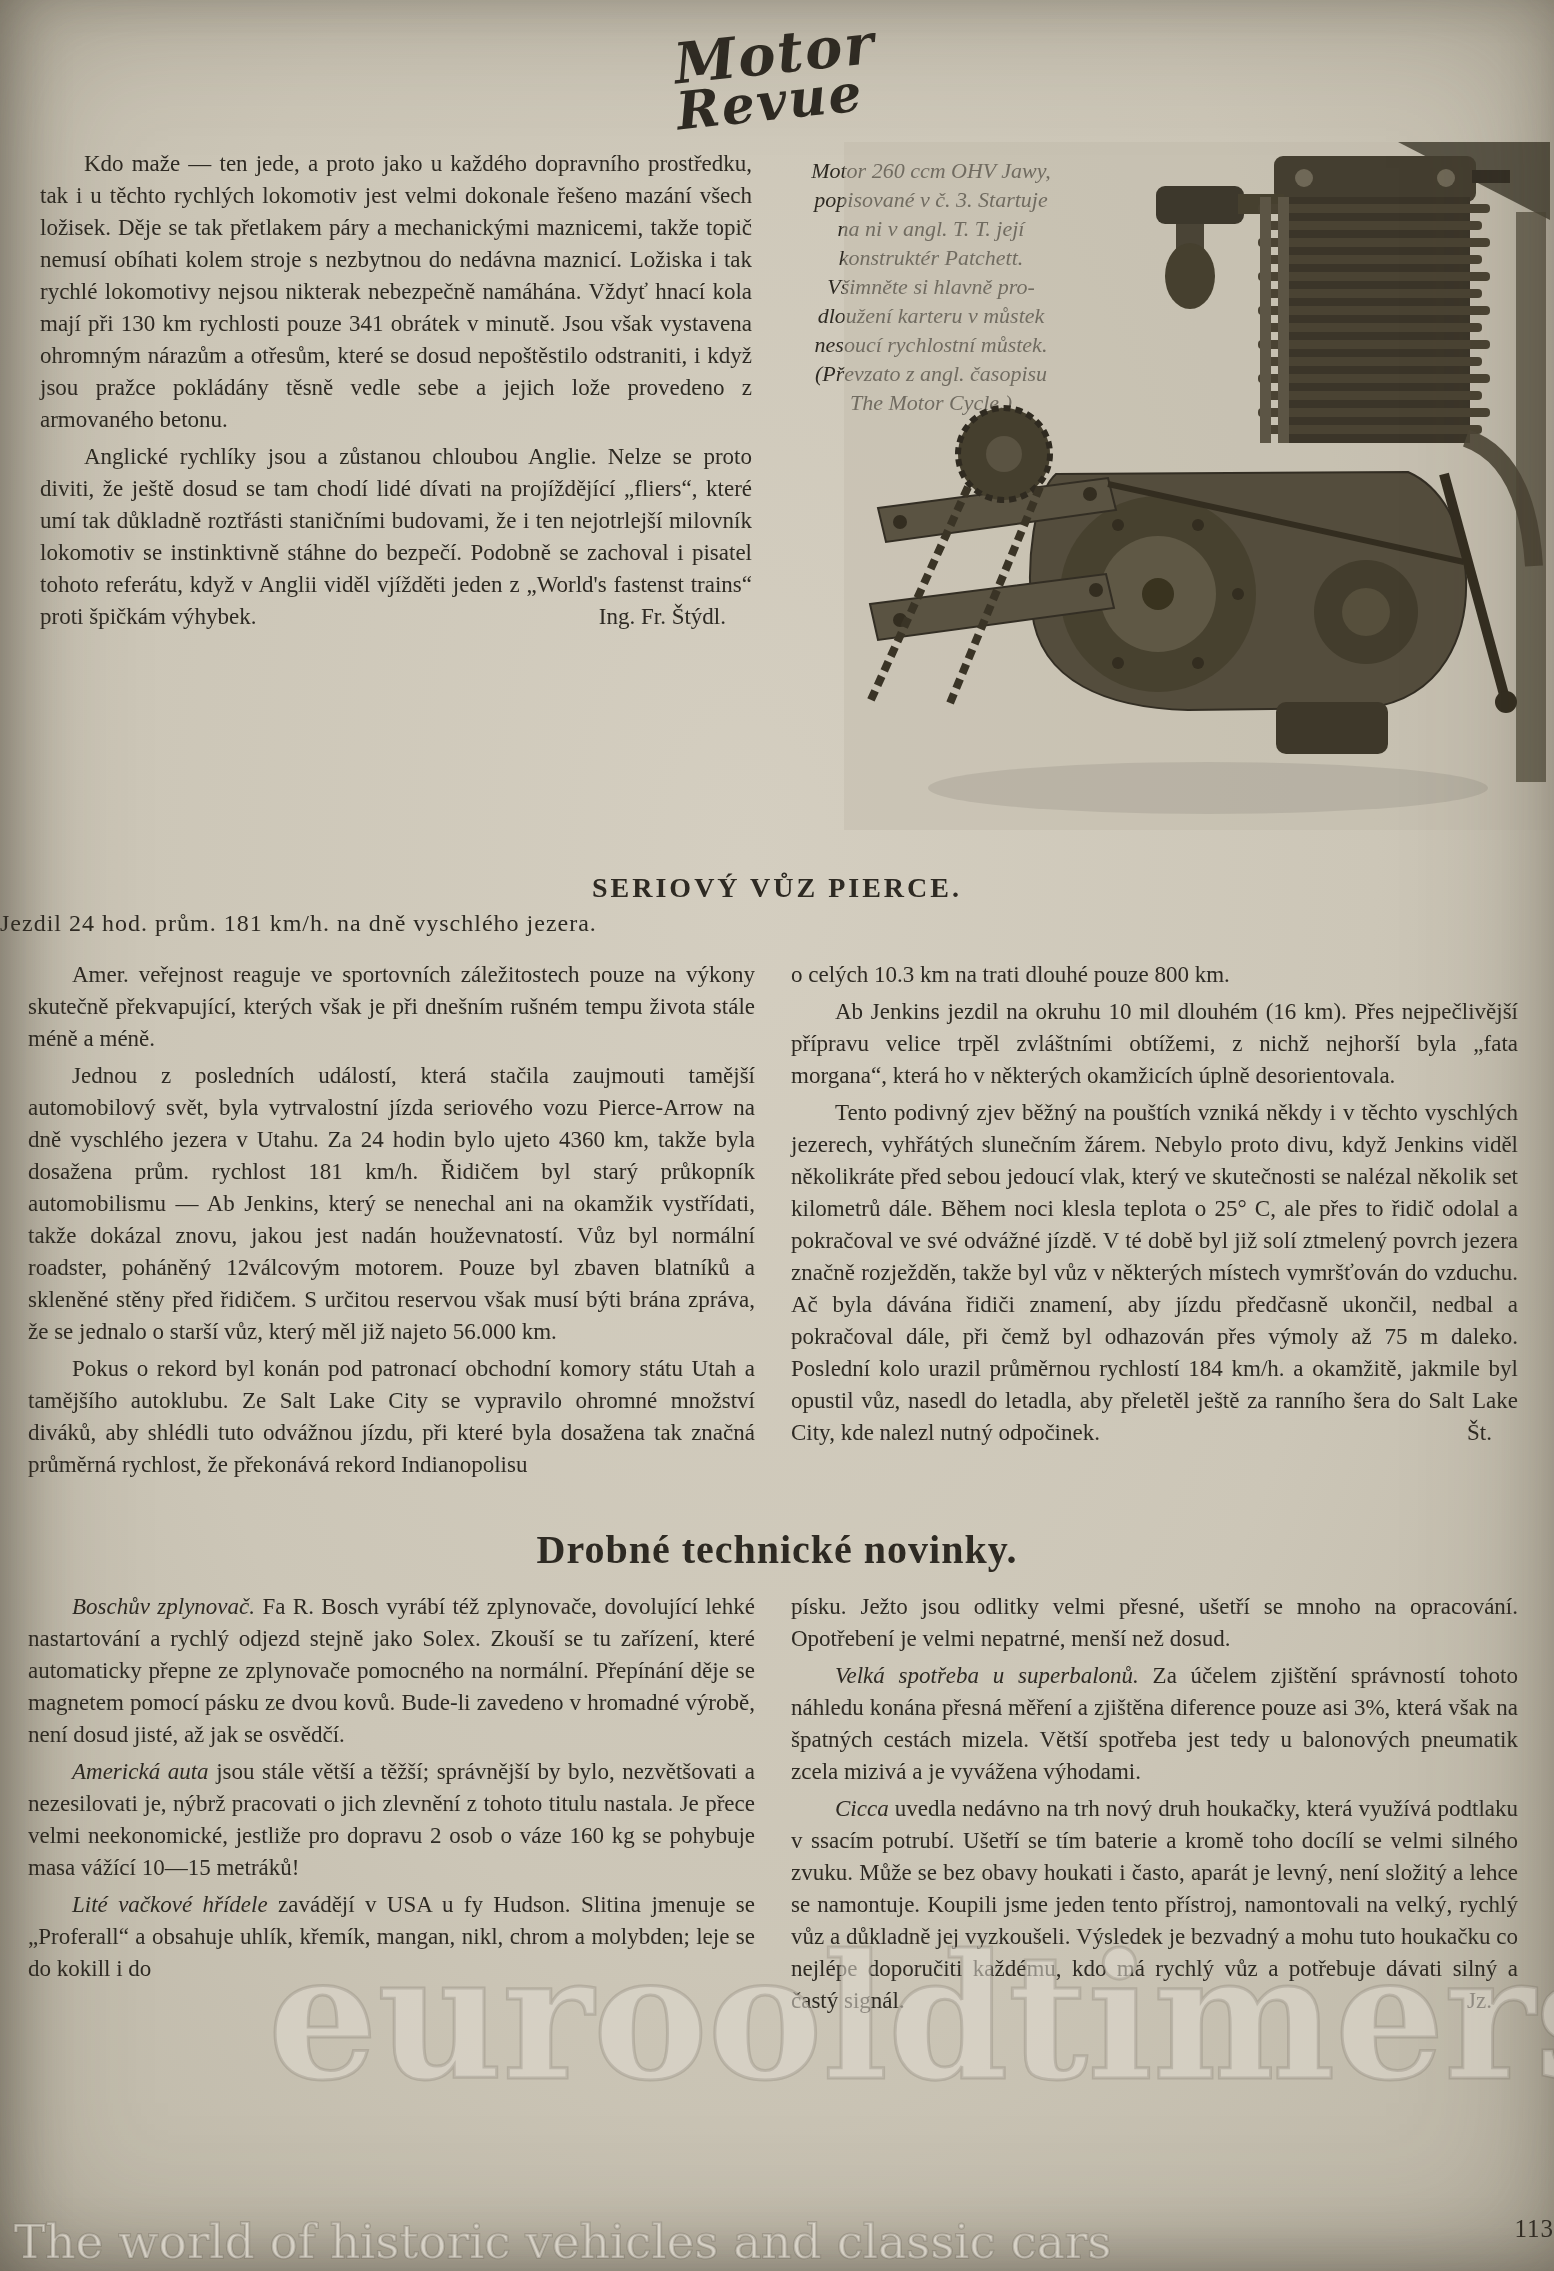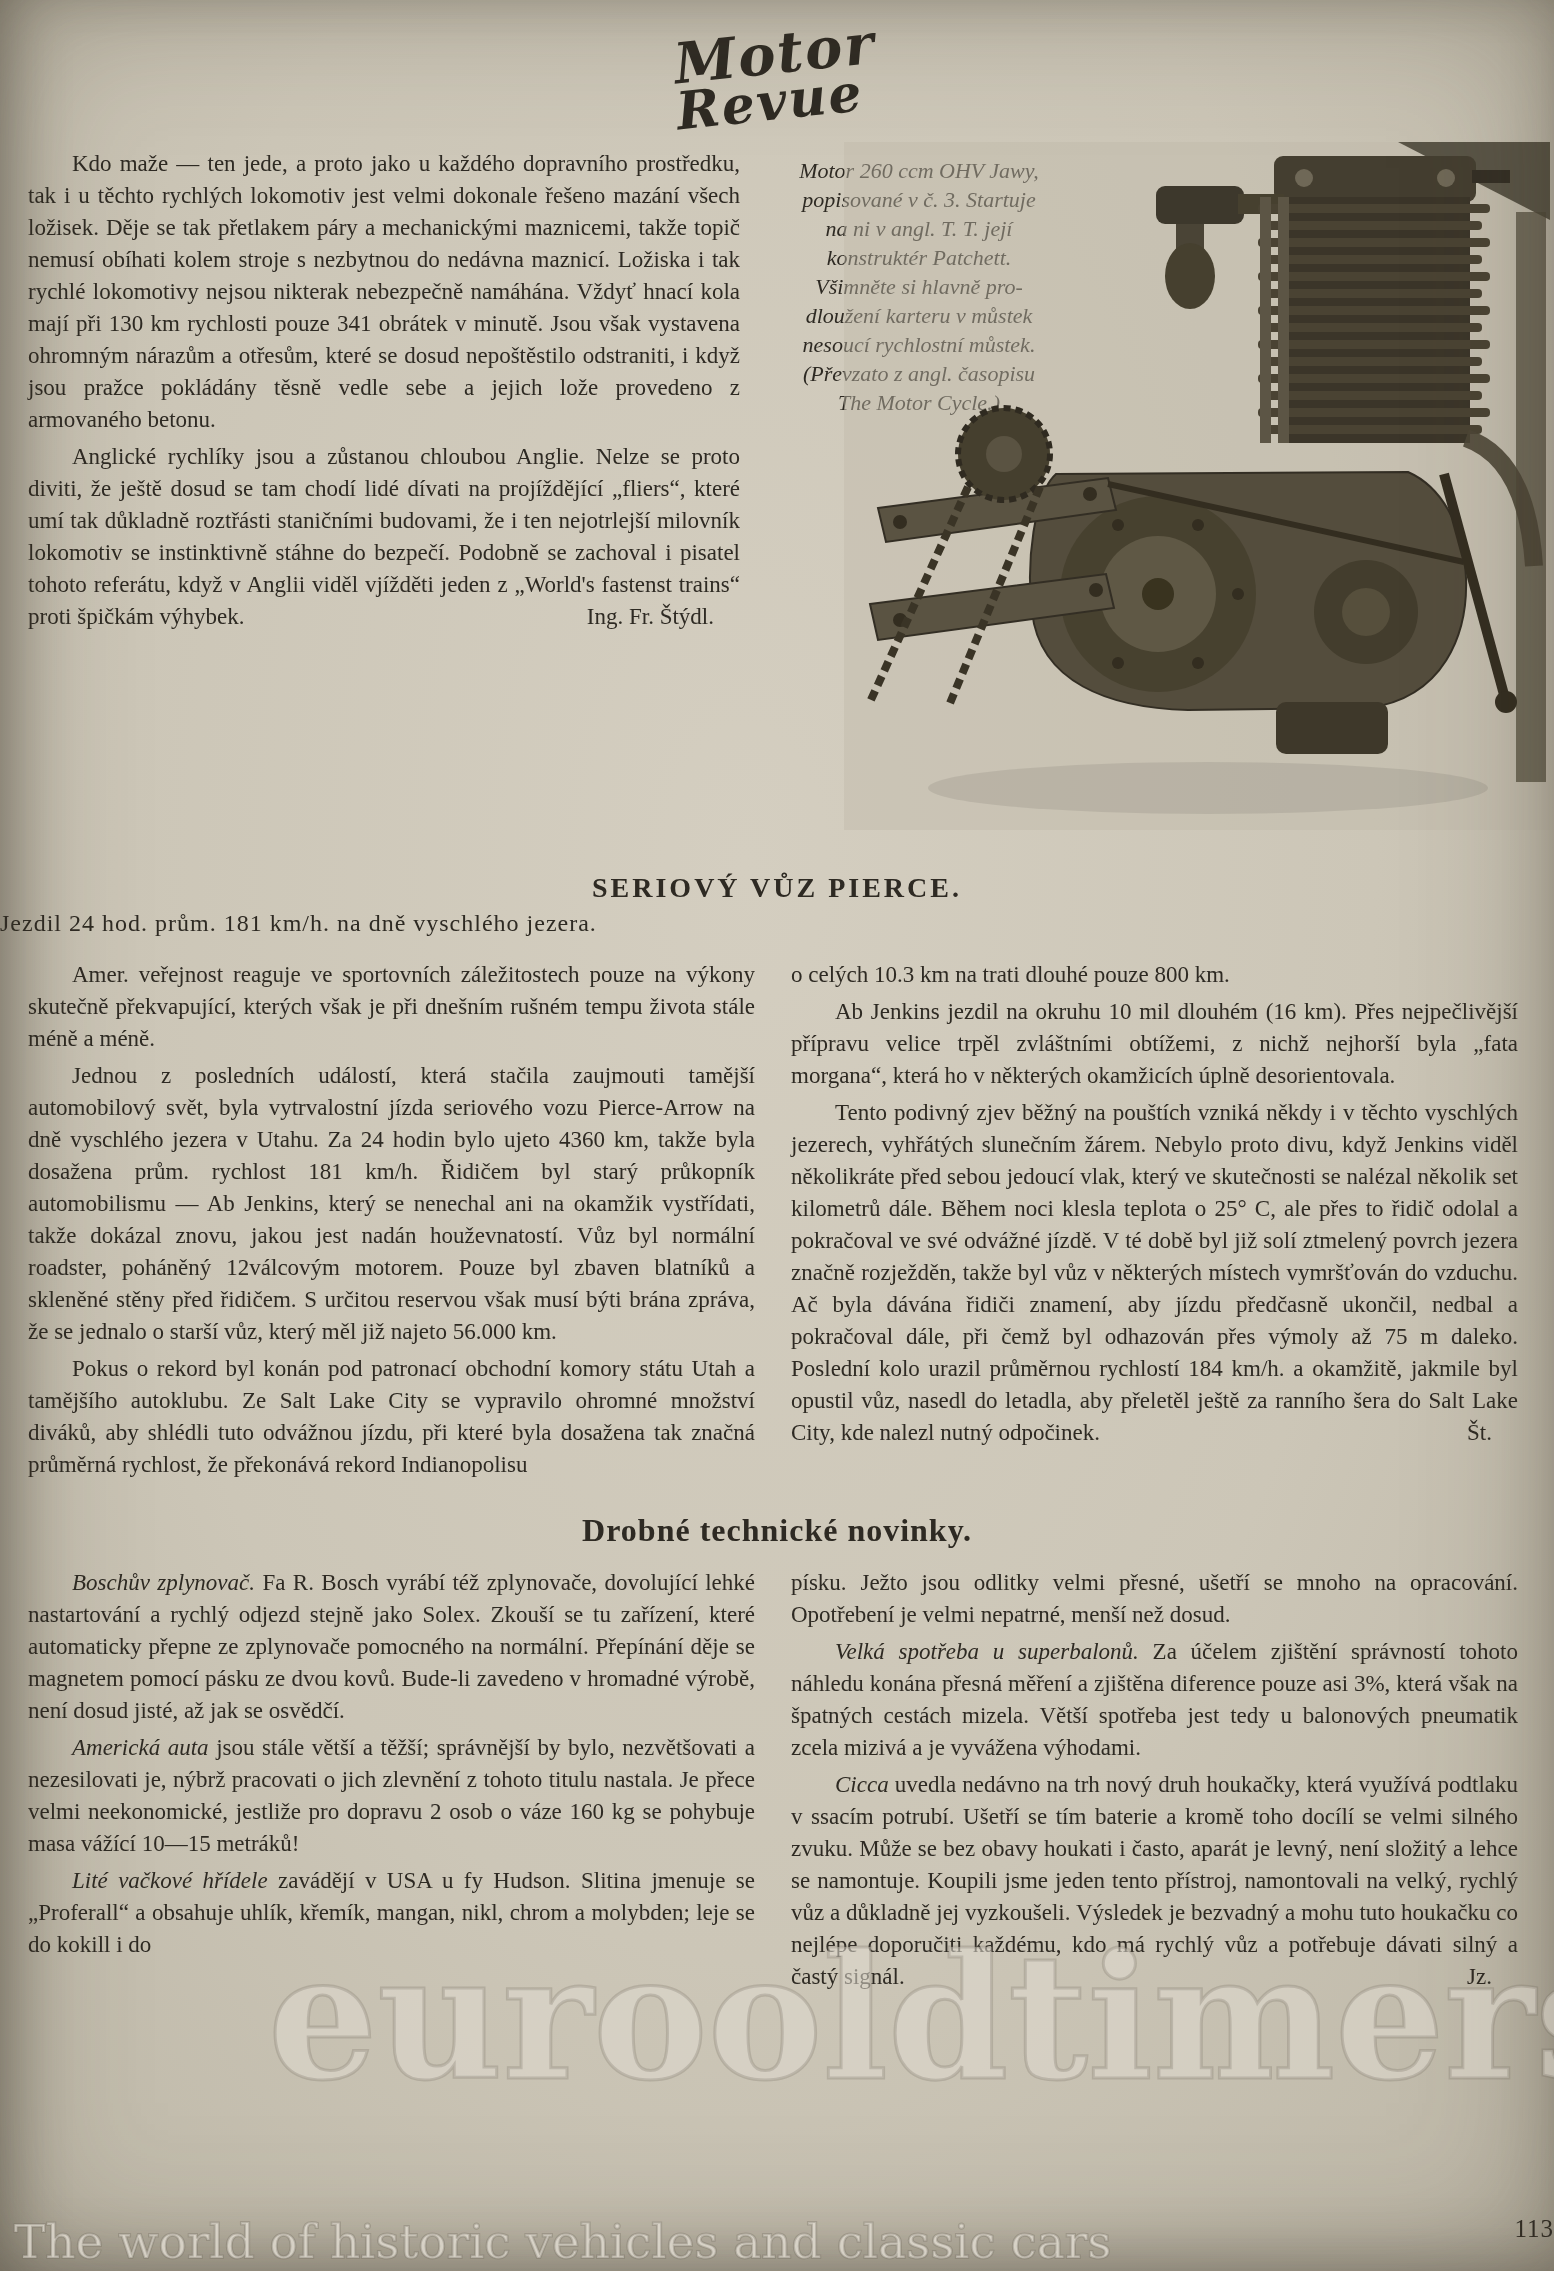--- a/index.html
+++ b/index.html
@@ -22,21 +22,21 @@
   .masthead { text-align:center; padding-top:20px; height:142px; }
   .logo { display:inline-block; transform:rotate(-6deg); }
   .logo-l1, .logo-l2 {
     display:block; font-family:"DejaVu Serif", serif;
     font-style:italic; font-weight:700; letter-spacing:2px;
   }
   .logo-l1 { font-size:56px; }
   .logo-l2 { font-size:52px; margin-top:-16px; transform:translateX(-10px); }
 
   
-  .section-one { display:flex; padding:6px 8px 0 28px; height:708px; }
+  .section-one { display:flex; padding:6px 8px 0 28px; height:708px;margin-left:12px; }
   .col-text { width:712px; flex:none; }
   .col-figure { flex:1; position:relative; }
   .two-col { display:flex; gap:36px; padding:0 36px 0 28px; }
   .two-col .col { flex:1; }
 
   
   .body-text p {
     font-size:23px; line-height:32px; text-align:justify;
     text-indent:44px; margin-bottom:5px;
   }
@@ -53,22 +53,22 @@
   
   .engine-photo { position:absolute; right:-4px; top:-6px; width:742px; height:700px; }
 
   
   .pierce-head {
     text-align:center; font-weight:700; font-size:28px; letter-spacing:3px;
     margin:22px 0 6px;
   }
   .pierce-sub { text-align:left; font-size:24px; letter-spacing:1px; margin-bottom:22px; }
   .novinky-head {
-    text-align:center; font-weight:700; font-size:32px; letter-spacing:1px;
-    margin:26px 0 18px;
+    text-align:center; font-weight:700; font-size:40px; letter-spacing:1px;
+    margin:40px 0 18px;
   }
 
   
   .page-number {
     position:absolute; left:0; bottom:28px; width:100%;
     text-align:right; font-size:25px; letter-spacing:1px;
   }
 
   
   .wm-big {

